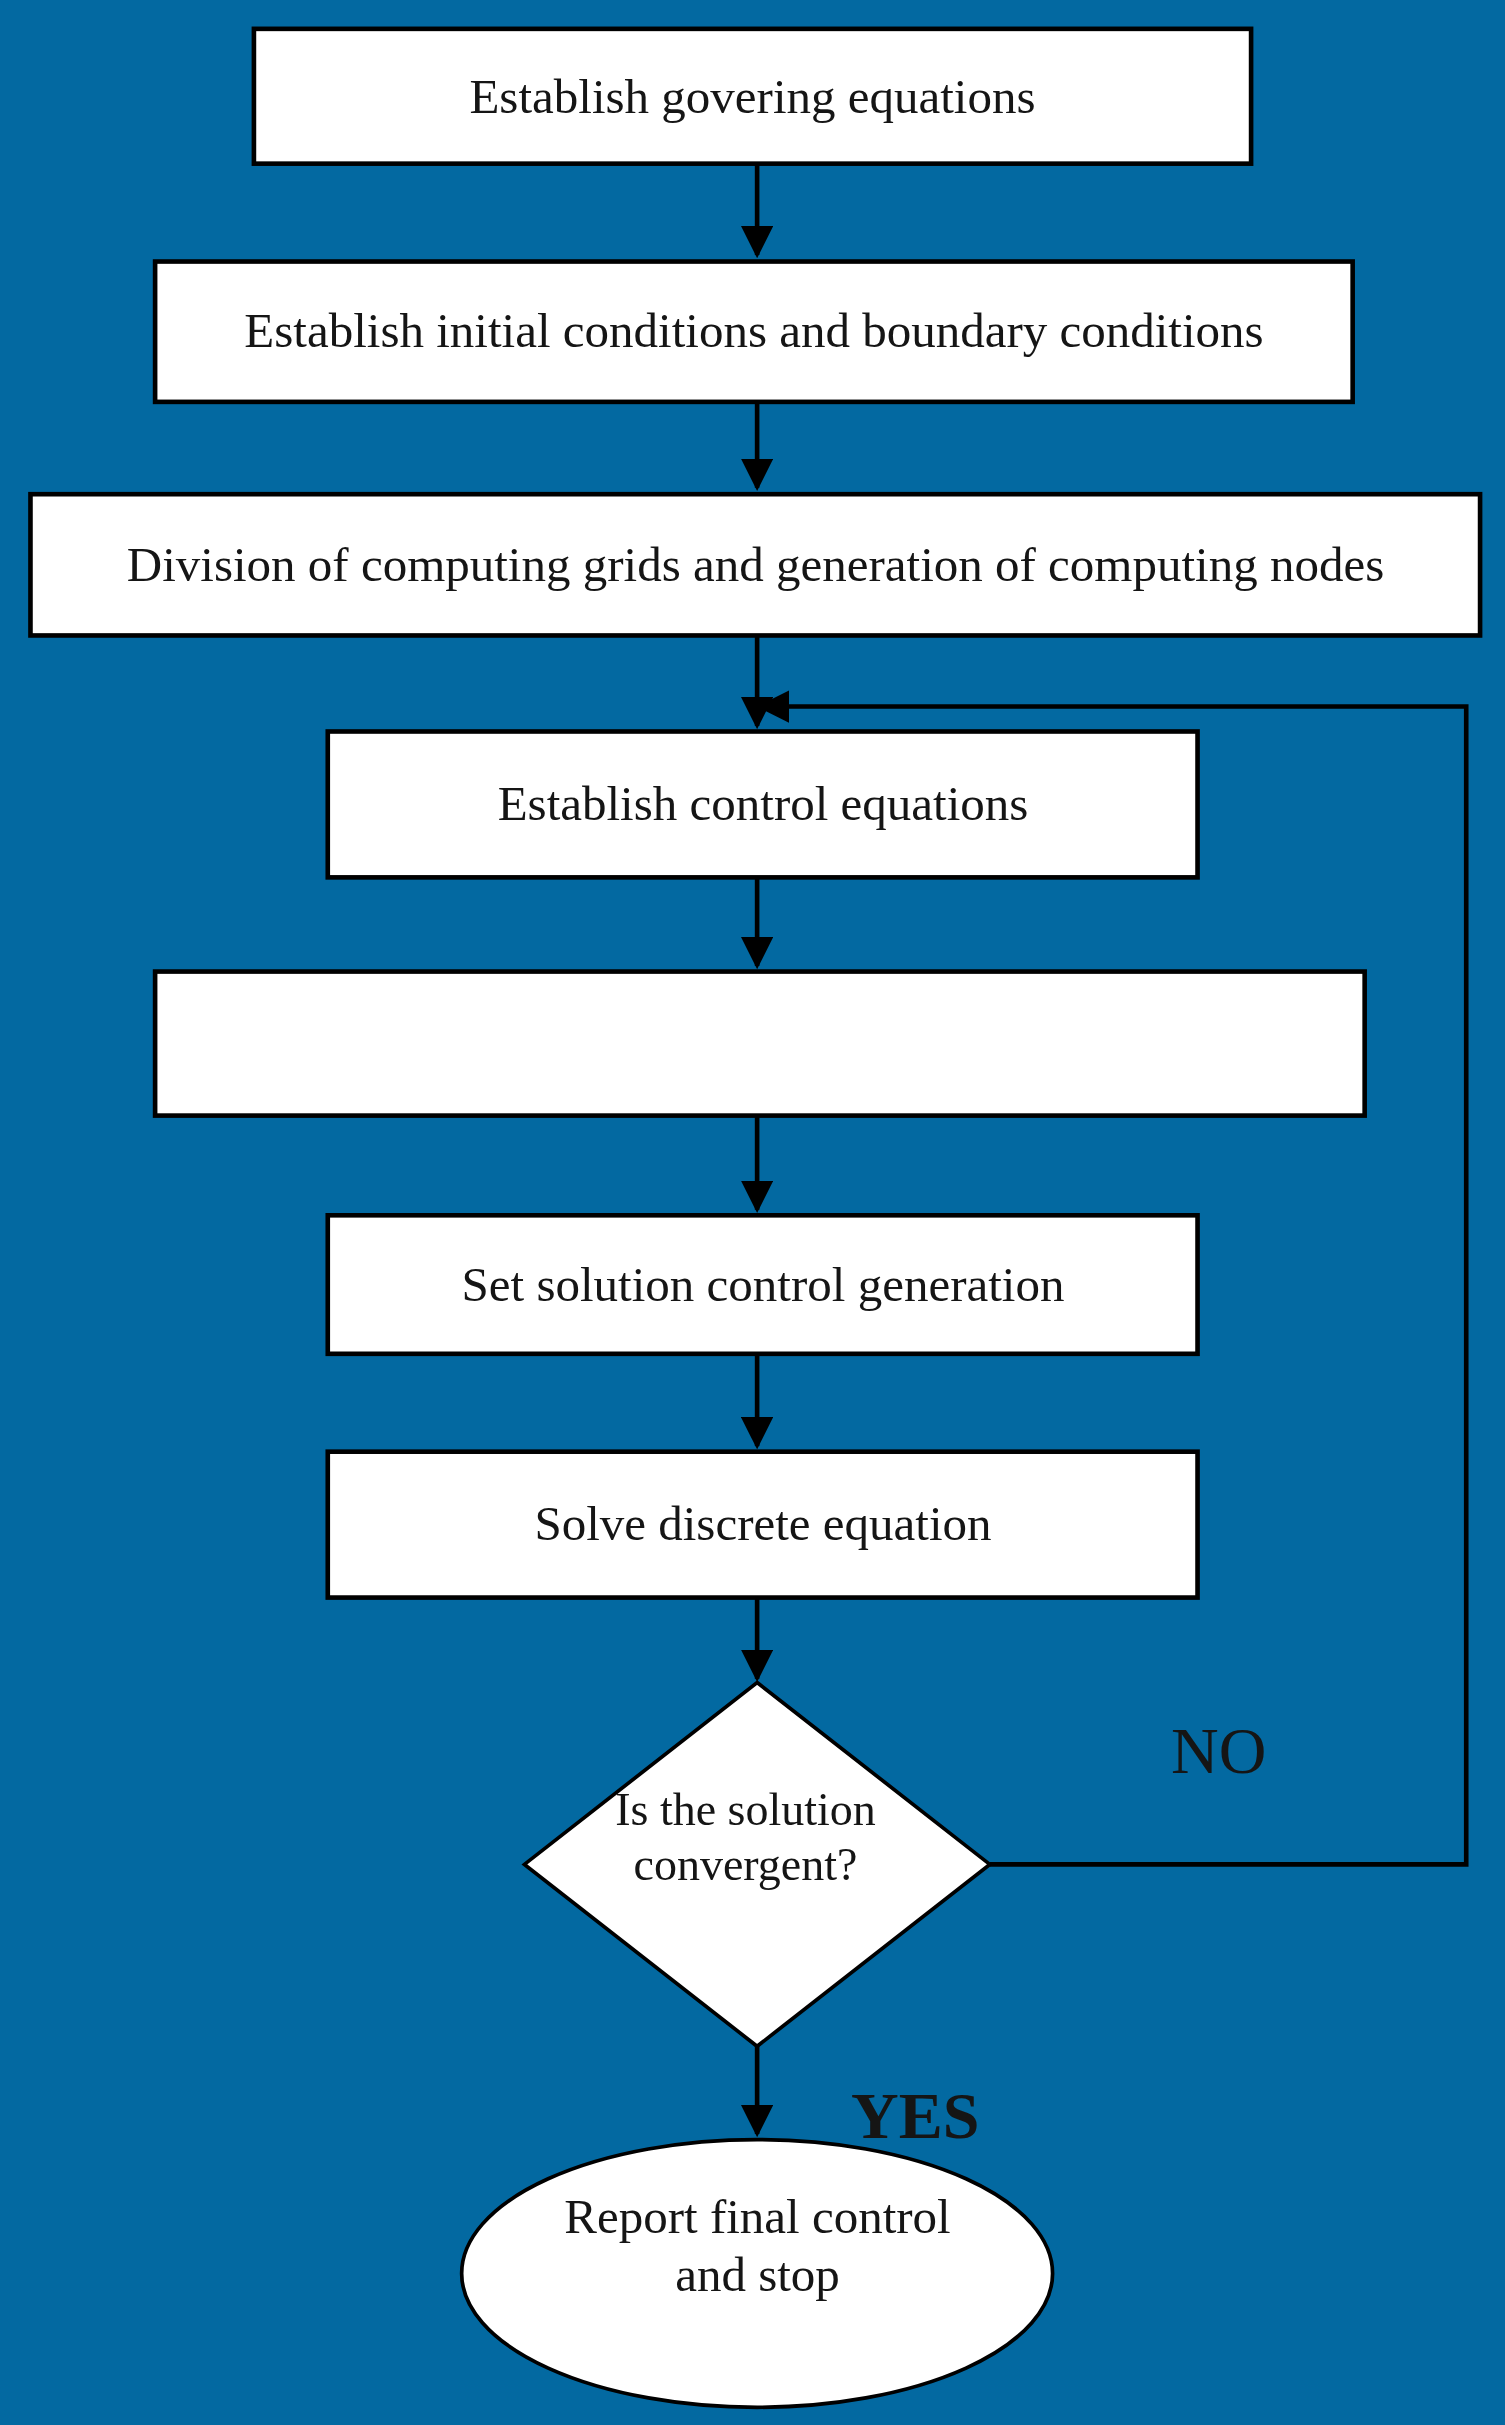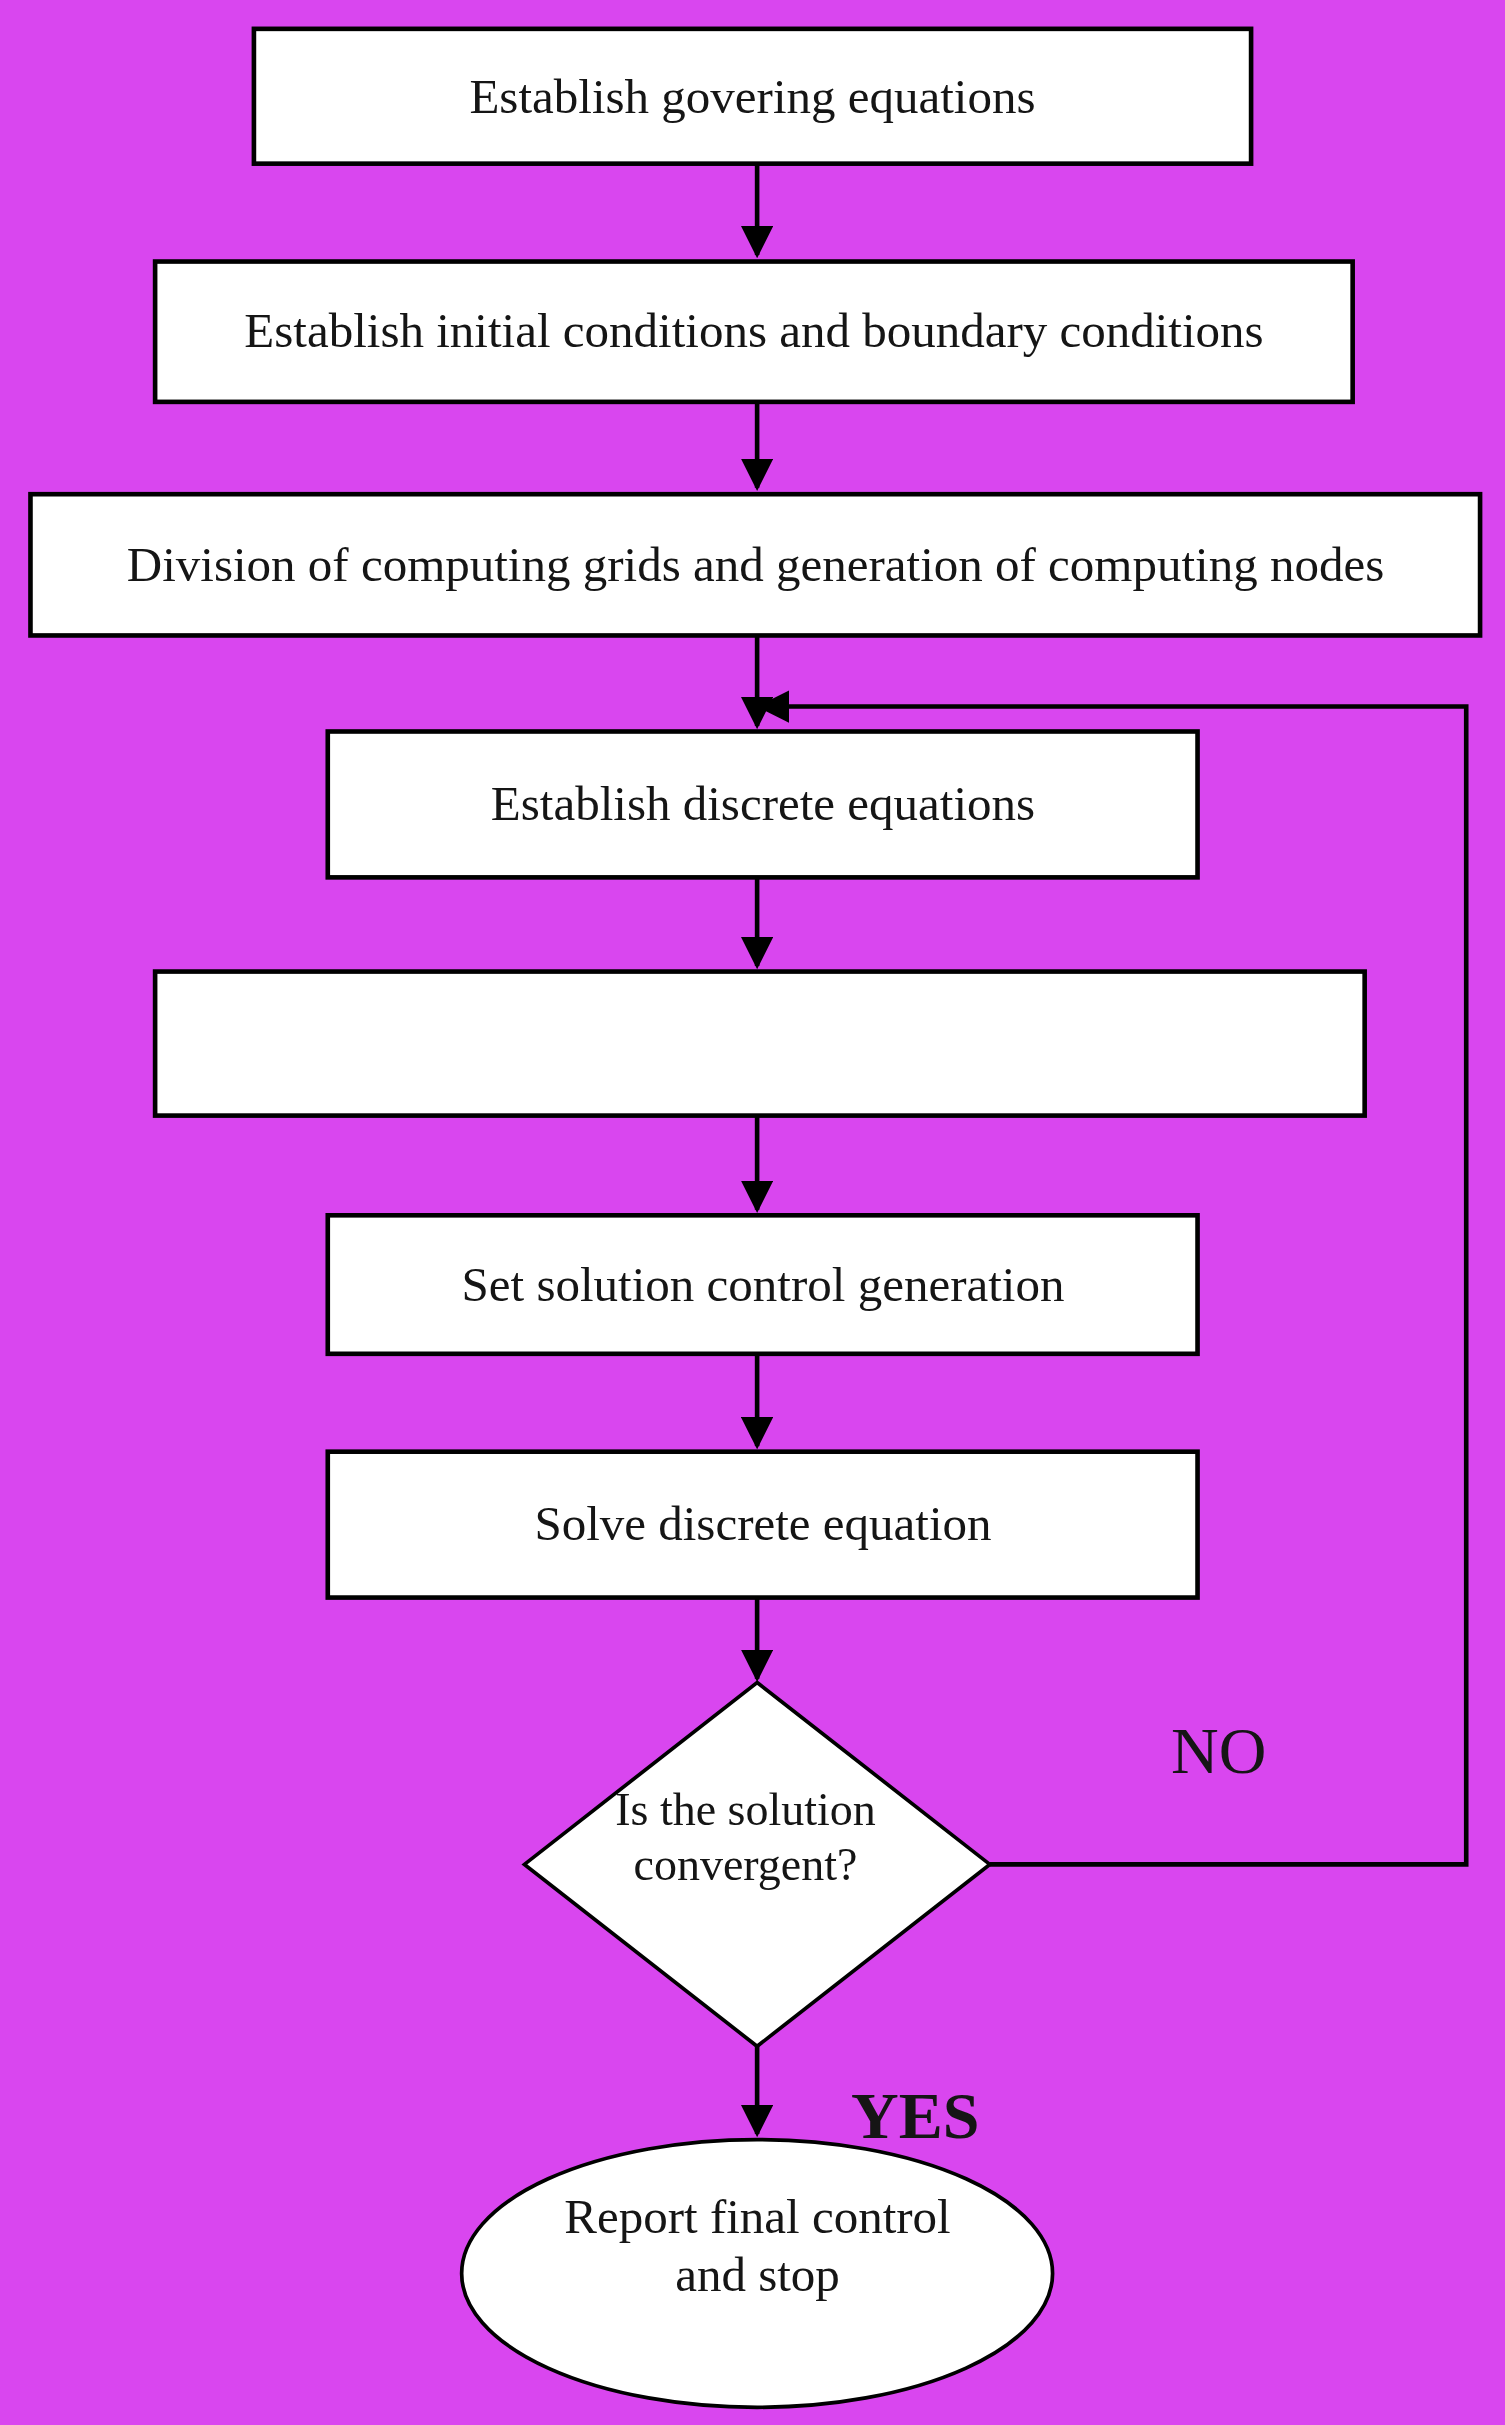--- a/index.html
+++ b/index.html
@@ -9,21 +9,21 @@
     background: #ffffff;
   }
   body {
     font-family: "Liberation Serif", "DejaVu Serif", serif;
     color: #000000;
   }
   #canvas {
     position: relative;
     width: 1505px;
     height: 2426px;
-    background: #d946ef;
+    background: #0369a1;
     overflow: hidden;
   }
   #flow-svg {
     position: absolute;
     left: 0;
     top: 0;
     width: 1505px;
     height: 2426px;
   }
   .node-label {
@@ -92,21 +92,21 @@
       <ellipse stroke-width="4" cx="820" cy="2462" rx="320" ry="145"></ellipse>
     </g>
   </svg>
 
   <div class="node-label process-label" style="left:254px; top:29px; width:997px; height:135px;">Establish govering equations</div>
 
   <div class="node-label process-label" style="left:155px; top:261px; width:1198px; height:140px;">Establish initial conditions and boundary conditions</div>
 
   <div class="node-label process-label" style="left:30.5px; top:494px; width:1450px; height:141px;">Division of computing grids and generation of computing nodes</div>
 
-  <div class="node-label process-label" style="left:328px; top:731px; width:870px; height:146px;">Establish discrete equations</div>
+  <div class="node-label process-label" style="left:328px; top:731px; width:870px; height:146px;">Establish control equations</div>
 
 
   <div class="node-label process-label" style="left:328px; top:1215px; width:870px; height:139px;">Set solution control generation</div>
 
   <div class="node-label process-label" style="left:328px; top:1451px; width:870px; height:146px;">Solve discrete equation</div>
 
   <div class="node-label decision-label" style="left:513px; top:1745px; width:465px; height:185px;">Is the solution
 convergent?</div>
 
   <div class="node-label terminal-label" style="left:462px; top:2153px; width:591px; height:185px;">Report final control

